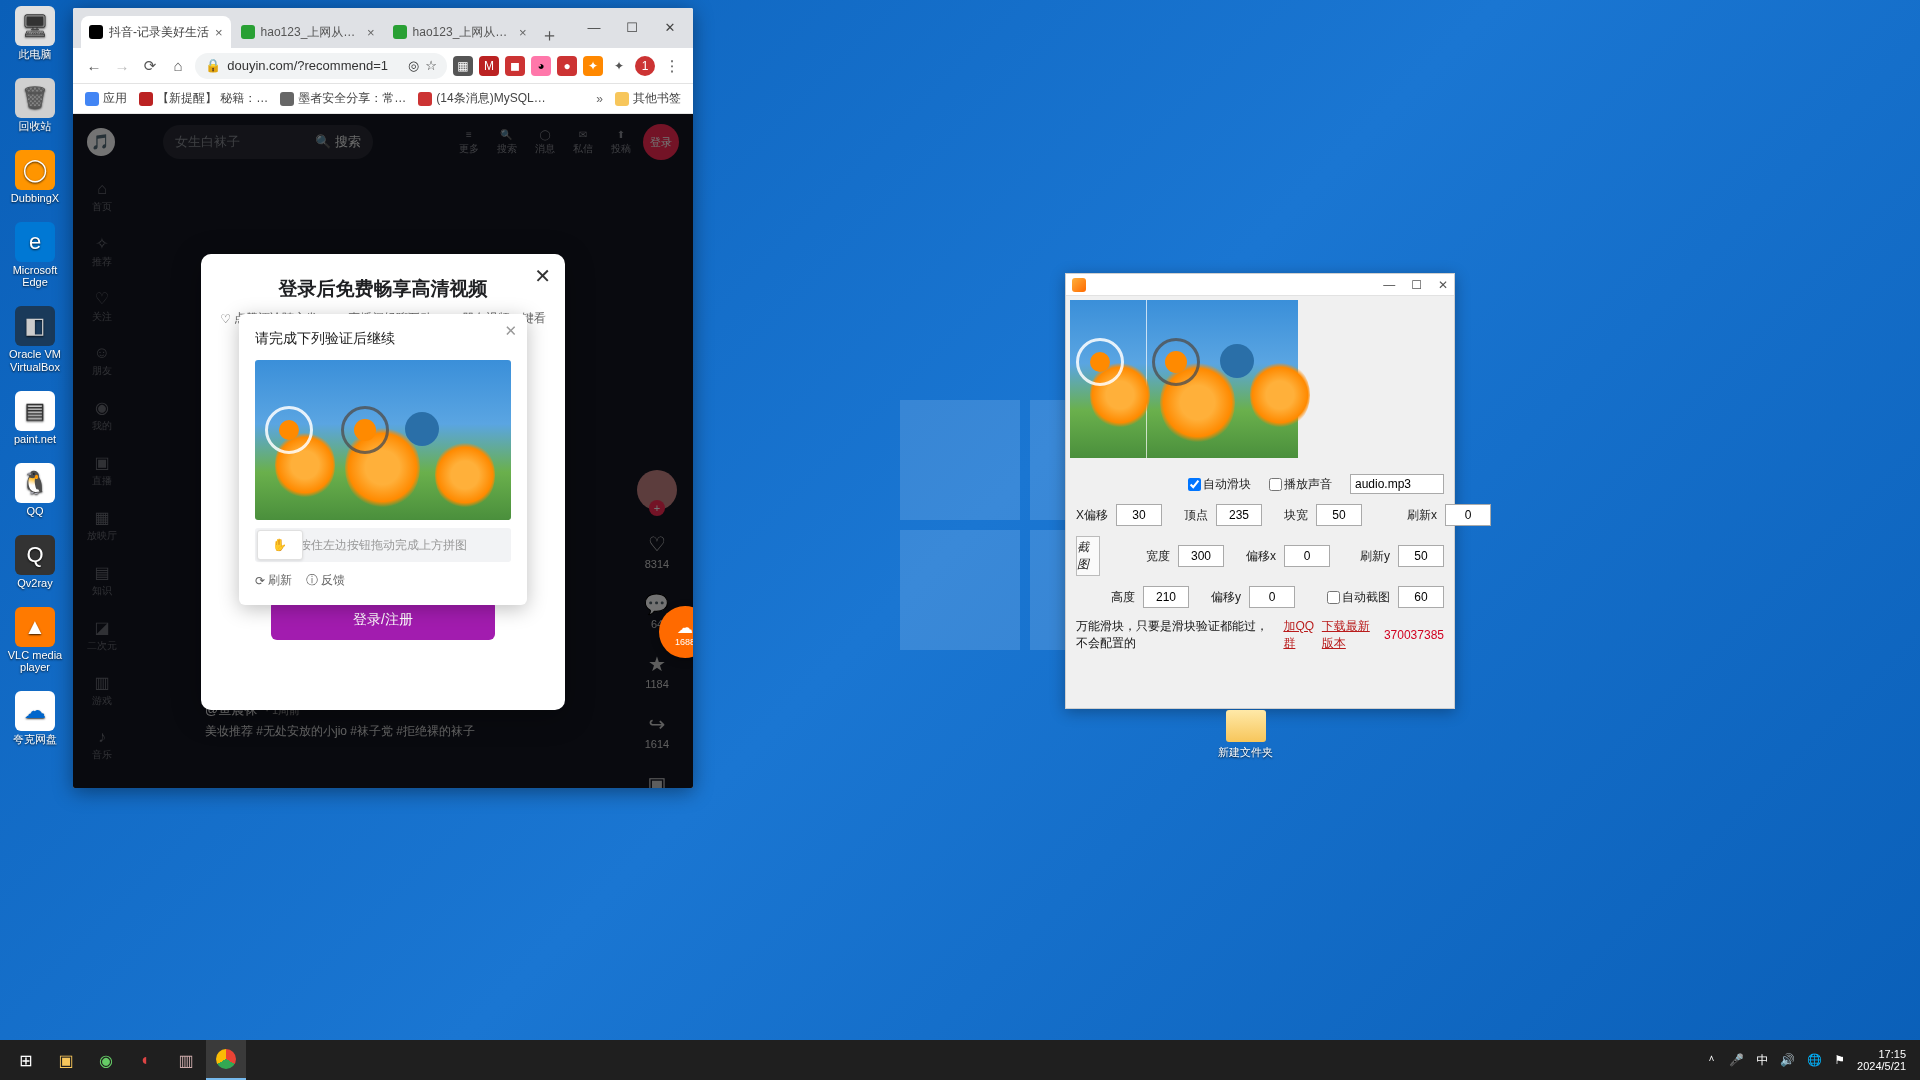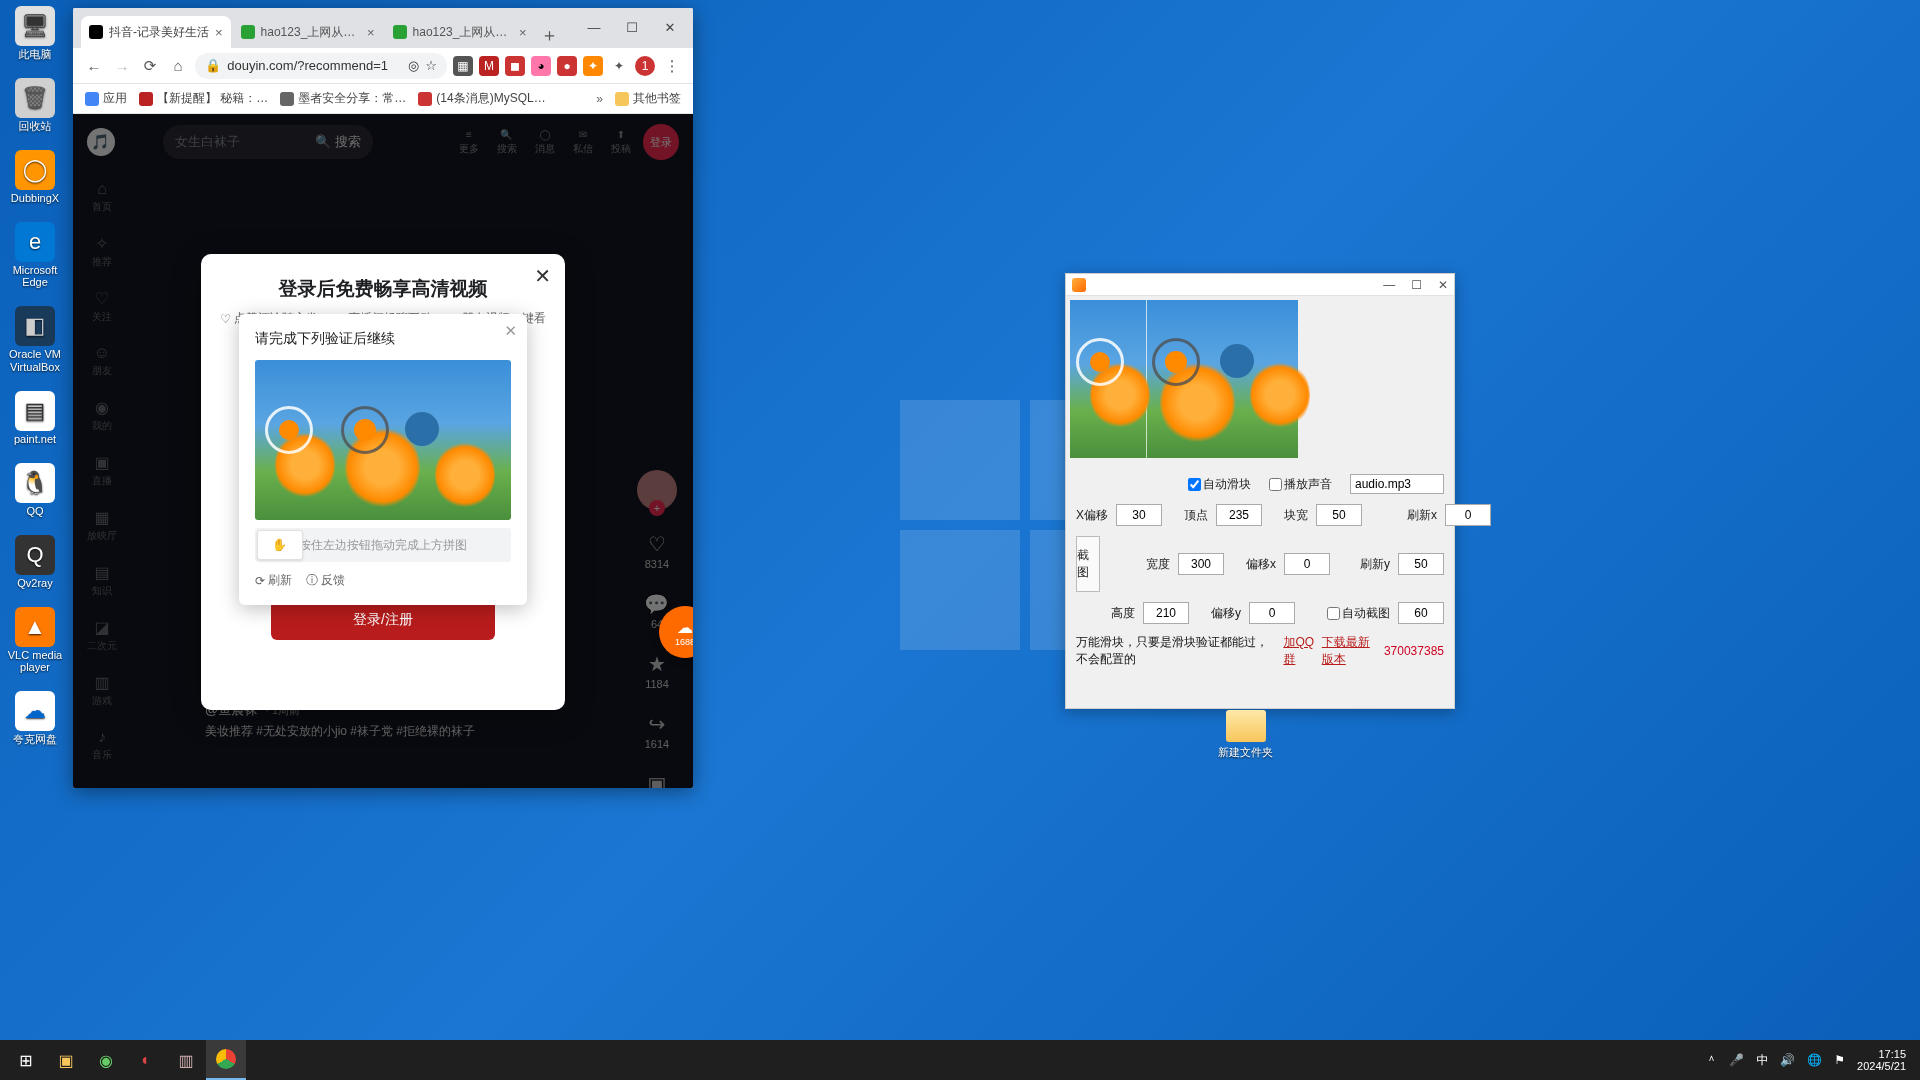--- a/index.html
+++ b/index.html
@@ -52,21 +52,21 @@
 .dy-left .li .ic{font-size:16px;}
 .dy-body { position:absolute; left:60px; right:0; top:56px; bottom:0; }
 .dim { position:absolute; inset:0; background:rgba(0,0,0,.55); }
 
 
 .card1 { position:absolute; left:128px; top:140px; width:364px; height:456px; background:#fff; border-radius:10px; box-shadow:0 6px 30px rgba(0,0,0,.3); padding:22px 0 0; }
 .card1 .x { position:absolute; right:14px; top:10px; font-size:20px; color:#333; cursor:pointer; }
 .card1 h2 { text-align:center; font-size:19px; color:#1f2023; font-weight:600; }
 .card1 .sub { display:flex; justify-content:center; gap:16px; margin-top:8px; font-size:12px; color:#666; }
 .card1 .sub span{display:flex;align-items:center;gap:3px;}
-.card1 .loginbtn { position:absolute; left:50%; bottom:70px; transform:translateX(-50%); width:224px; height:40px; background:#b91c1c; color:#fff; border-radius:6px; display:flex; align-items:center; justify-content:center; font-size:14px; cursor:pointer; }
+.card1 .loginbtn { position:absolute; left:50%; bottom:70px; transform:translateX(-50%); width:224px; height:40px; background:#a21caf; color:#fff; border-radius:6px; display:flex; align-items:center; justify-content:center; font-size:14px; cursor:pointer; }
 
 
 .card2 { position:absolute; left:166px; top:200px; width:288px; background:#fff; border-radius:6px; box-shadow:0 4px 20px rgba(0,0,0,.25); padding:16px; }
 .card2 .x2 { position:absolute; right:10px; top:8px; color:#999; font-size:15px; cursor:pointer; }
 .card2 .tt { font-size:14px; color:#222; margin-bottom:12px; }
 .puzzle { width:256px; height:160px; border-radius:3px; position:relative; overflow:hidden; background:linear-gradient(180deg,#3a8fd9 0%,#5aa5e2 40%,#6ab04c 70%,#4a8f3c 100%); }
 .flower{position:absolute;width:60px;height:70px;background:radial-gradient(circle,#ffb03a 30%,#ff8a00 60%,transparent 70%);border-radius:50%;}
 .f1{left:20px;top:70px;} .f2{left:90px;top:65px;width:75px;height:85px;} .f3{left:180px;top:80px;}
 .ring{position:absolute;width:48px;height:48px;border-radius:50%;border:3px solid rgba(255,255,255,.85);top:46px;display:flex;align-items:center;justify-content:center;}
 .ring .inner{width:20px;height:20px;border-radius:50%;}
@@ -104,21 +104,21 @@
 .tool .pv .img .ring{top:38px;}
 .tool .pv .img .r1{left:6px;} .tool .pv .img .r2{left:82px;} .tool .pv .img .r3{left:150px;top:44px;}
 .tool .pv .img .flower{top:60px;}
 .tool .form { padding:6px 10px 4px; font-size:12px; color:#222; }
 .row { display:flex; align-items:center; gap:8px; margin-top:10px; }
 .row label{white-space:nowrap;}
 .row input[type=text]{width:46px;height:22px;border:1px solid #aaa;background:#fff;text-align:center;font-size:12px;}
 .row input.aud{width:94px;text-align:left;padding:0 4px;height:20px;}
 .chk{display:flex;align-items:center;gap:2px;}
 .chk input{width:13px;height:13px;}
-.capbtn { width:56px; height:56px; background:#fafafa; border:1px solid #bbb; display:flex; align-items:center; justify-content:center; cursor:pointer; }
+.capbtn { width:56px; height:40px; background:#fafafa; border:1px solid #bbb; display:flex; align-items:center; justify-content:center; cursor:pointer;font-style:italic; }
 .foot { padding:6px 10px 6px; font-size:12px; color:#111; display:flex; align-items:center; gap:4px; }
 .foot a.red{color:#d00020;text-decoration:none;}
 .foot a.blue{color:#b91c1c;text-decoration:underline;}
 
 
 .newfolder { position:absolute; left:1218px; top:710px; color:#fff; font-size:11px; text-align:right; text-shadow:0 1px 2px rgba(0,0,0,.8);}
 .newfolder .fic{width:40px;height:32px;background:linear-gradient(#ffe9a8,#f7c65b);border-radius:3px;margin:0 auto 3px;}
 
 
 .taskbar { position:absolute; left:0; right:0; bottom:0; height:40px; background:#1f1f1f; display:flex; align-items:center; padding:0 6px; }

